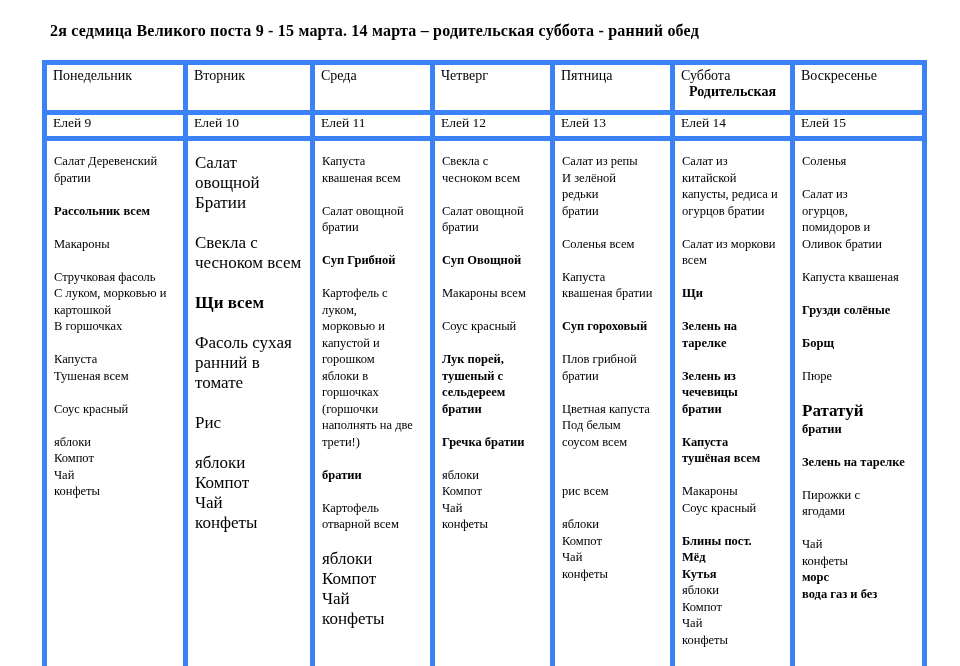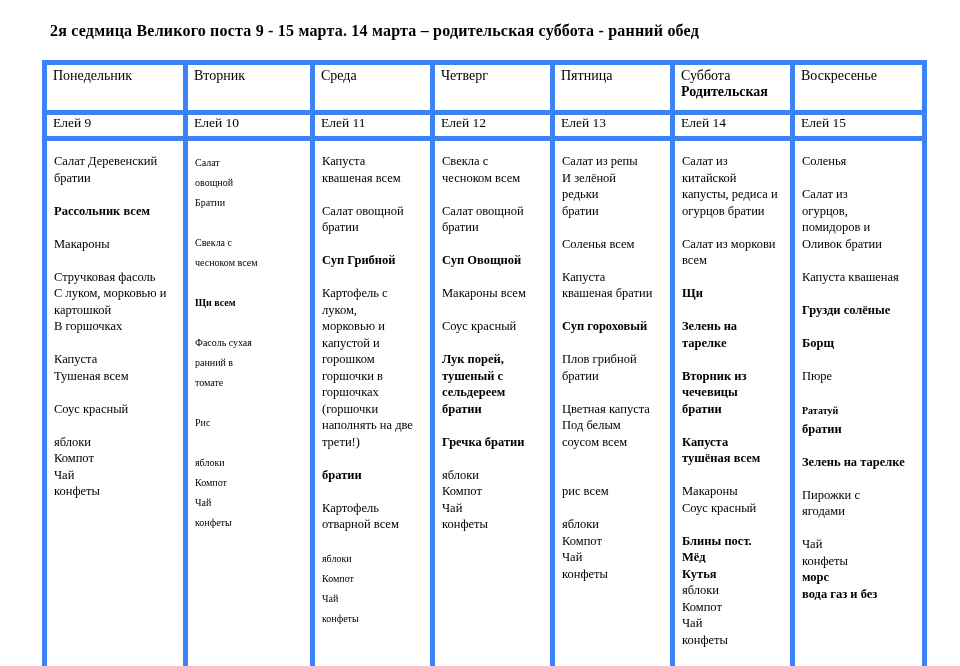--- a/index.html
+++ b/index.html
@@ -19,32 +19,32 @@
     border:1px solid #000; border-bottom:2px solid #9a9a9a;
   }
   table.menu th, table.menu td {
     border:5px solid #3b82f6; vertical-align:top; text-align:left;
     overflow:hidden;
   }
   tr.day-row th {
     height:40px; padding:3px 6px 2px 6px;
     font-size:14px; font-weight:normal;
   }
-  tr.day-row .day-sub { font-weight:bold; font-size:14px; }
+  tr.day-row .day-sub { font-weight:bold; font-size:14px;text-align:center; }
   tr.oil-row td {
     height:21px; padding:0 6px; font-size:13.5px; font-weight:normal;
   }
   tr.menu-row td {
     height:519px; padding:12px 4px 6px 7px;
   }
   .line {
     font-size:12.5px; line-height:16.5px; min-height:16.5px;
     white-space:nowrap;
   }
-  .line.lg { font-size:10px; line-height:20px; min-height:20px; }
+  .line.lg { font-size:17px; line-height:20px; min-height:20px; }
   .line.b  { font-weight:bold; }
 </style>
 </head>
 <body>
 
 <div class="doc-title">2я седмица Великого поста 9 - 15 марта. 14 марта – родительская суббота - ранний обед</div>
 
 <table class="menu">
   <colgroup id="menu-colgroup">
       <col style="width: 141px;">
@@ -143,21 +143,21 @@
           <div class="line">Салат овощной</div>
           <div class="line">братии</div>
           <div class="line"></div>
           <div class="line b">Суп Грибной</div>
           <div class="line"></div>
           <div class="line">Картофель с</div>
           <div class="line">луком,</div>
           <div class="line">морковью и</div>
           <div class="line">капустой и</div>
           <div class="line">горошком</div>
-          <div class="line">горшочки в</div>
+          <div class="line">яблоки в</div>
           <div class="line">горшочках</div>
           <div class="line">(горшочки</div>
           <div class="line">наполнять на две</div>
           <div class="line">трети!)</div>
           <div class="line"></div>
           <div class="line b">братии</div>
           <div class="line"></div>
           <div class="line">Картофель</div>
           <div class="line">отварной всем</div>
           <div class="line"></div>
@@ -226,21 +226,21 @@
           <div class="line">огурцов братии</div>
           <div class="line"></div>
           <div class="line">Салат из моркови</div>
           <div class="line">всем</div>
           <div class="line"></div>
           <div class="line b">Щи</div>
           <div class="line"></div>
           <div class="line b">Зелень на</div>
           <div class="line b">тарелке</div>
           <div class="line"></div>
-          <div class="line b">Вторник из</div>
+          <div class="line b">Зелень из</div>
           <div class="line b">чечевицы</div>
           <div class="line b">братии</div>
           <div class="line"></div>
           <div class="line b">Капуста</div>
           <div class="line b">тушёная всем</div>
           <div class="line"></div>
           <div class="line">Макароны</div>
           <div class="line">Соус красный</div>
           <div class="line"></div>
           <div class="line b">Блины пост.</div>

